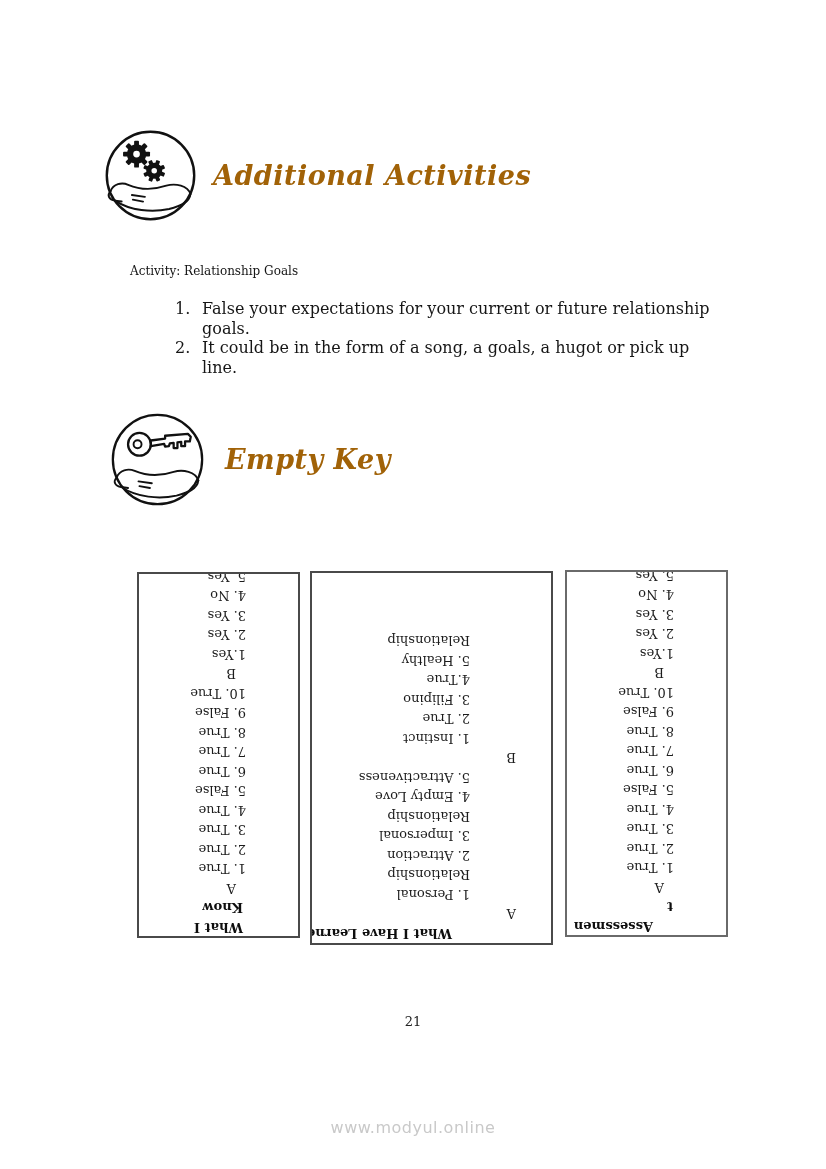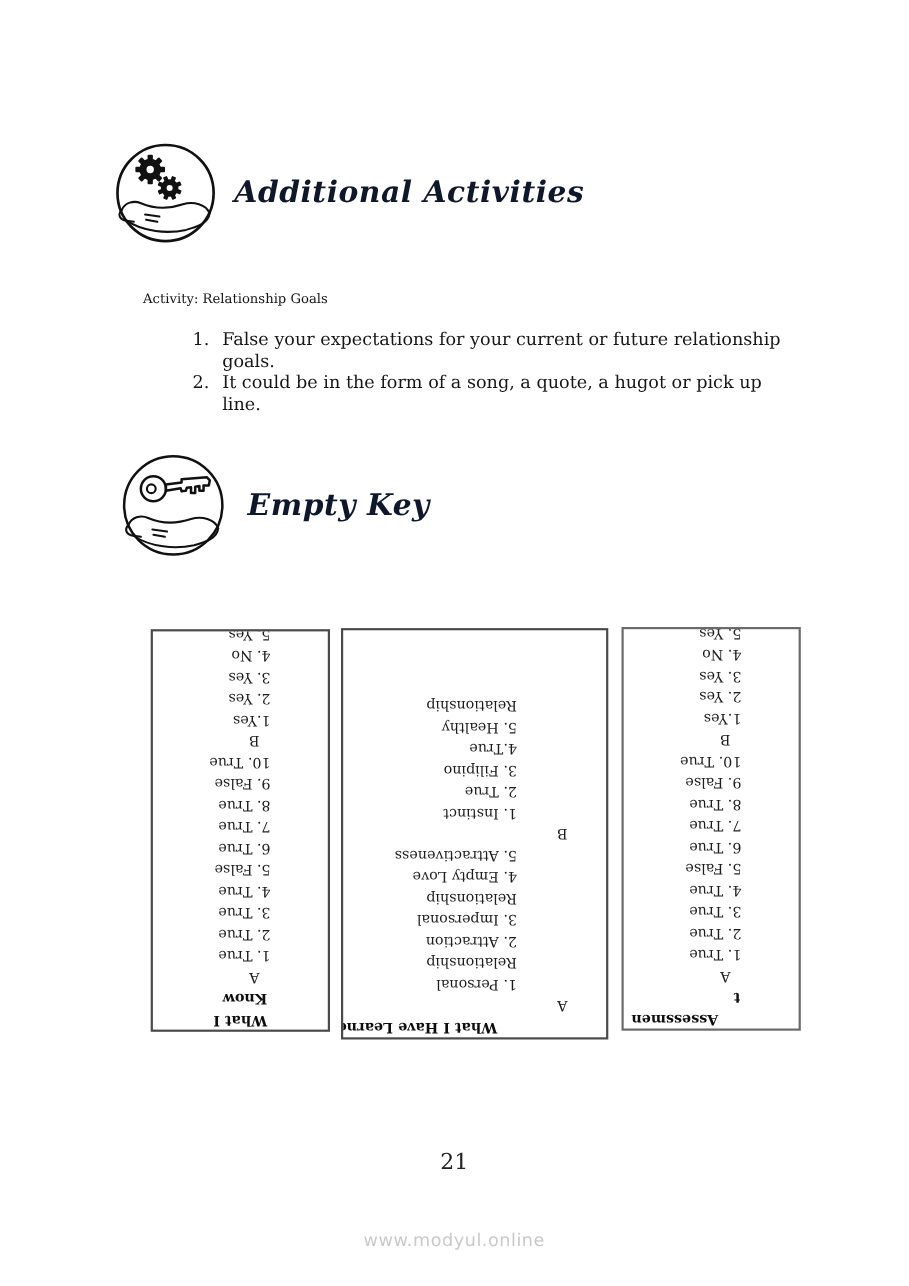--- a/index.html
+++ b/index.html
@@ -15,21 +15,21 @@
   
   .icon-wrap{position:absolute;}
   .icon-wrap svg{display:block;}
   
   .big-heading{
     position:absolute;
     font-size:27px;
     font-weight:bold;
     font-style:italic;
     letter-spacing:0.5px;
-    color:#0f172a;
+    color:#a16207;
     white-space:nowrap;
   }
   
   .activity-title{
     position:absolute;
     left:130px;top:264px;
     font-size:12px;font-weight:normal;
     color:#141414;
     white-space:nowrap;
   }
@@ -72,21 +72,21 @@
   .box-mid .bline.section{margin-left:35px;}
   .box-mid .bline.item, .box-mid .bline.cont{margin-left:81px;}
   .box-mid .bline.heading{margin-left:99px;}
   
   #box0{left:137px;top:572px;width:163px;height:366px;}
   #box1{left:310px;top:571px;width:243px;height:374px;}
   #box2{left:565px;top:570px;width:163px;height:367px;border-color:#6a6a6a;}
   
   .page-number{
     position:absolute;left:0;right:0;top:1014px;
-    text-align:center;font-size:20px;color:#222;margin-top:30px;
+    text-align:center;font-size:13px;color:#222;
   }
   .watermark{
     position:absolute;left:0;right:0;top:1118px;
     text-align:center;
     font-family:"DejaVu Sans","Liberation Sans",sans-serif;
     font-size:16px;color:#c9c9c9;letter-spacing:0.5px;
   }
 </style>
 </head>
 <body>
@@ -134,21 +134,21 @@
   <div class="activity-title">Activity: Relationship Goals</div>
 
   <div class="activity-list">
     <div class="act-item">
       <span class="act-num">1.</span>
       <span class="act-txt">False your expectations for your current or future relationship
 goals.</span>
     </div>
     <div class="act-item">
       <span class="act-num">2.</span>
-      <span class="act-txt">It could be in the form of a song, a quote, a hugot or pick up
+      <span class="act-txt">It could be in the form of a song, a goals, a hugot or pick up
 line.</span>
     </div>
   </div>
 
   <div class="icon-wrap" style="left:110px;top:412px;">
     <svg width="95" height="95" viewBox="0 0 100 100">
       <circle cx="50" cy="50" r="47" fill="none" stroke="#111" stroke-width="2.4"></circle>
 
       <g fill="#fff" stroke="#111" stroke-width="2.4" stroke-linejoin="round">
         <circle cx="31" cy="34" r="12"></circle>

